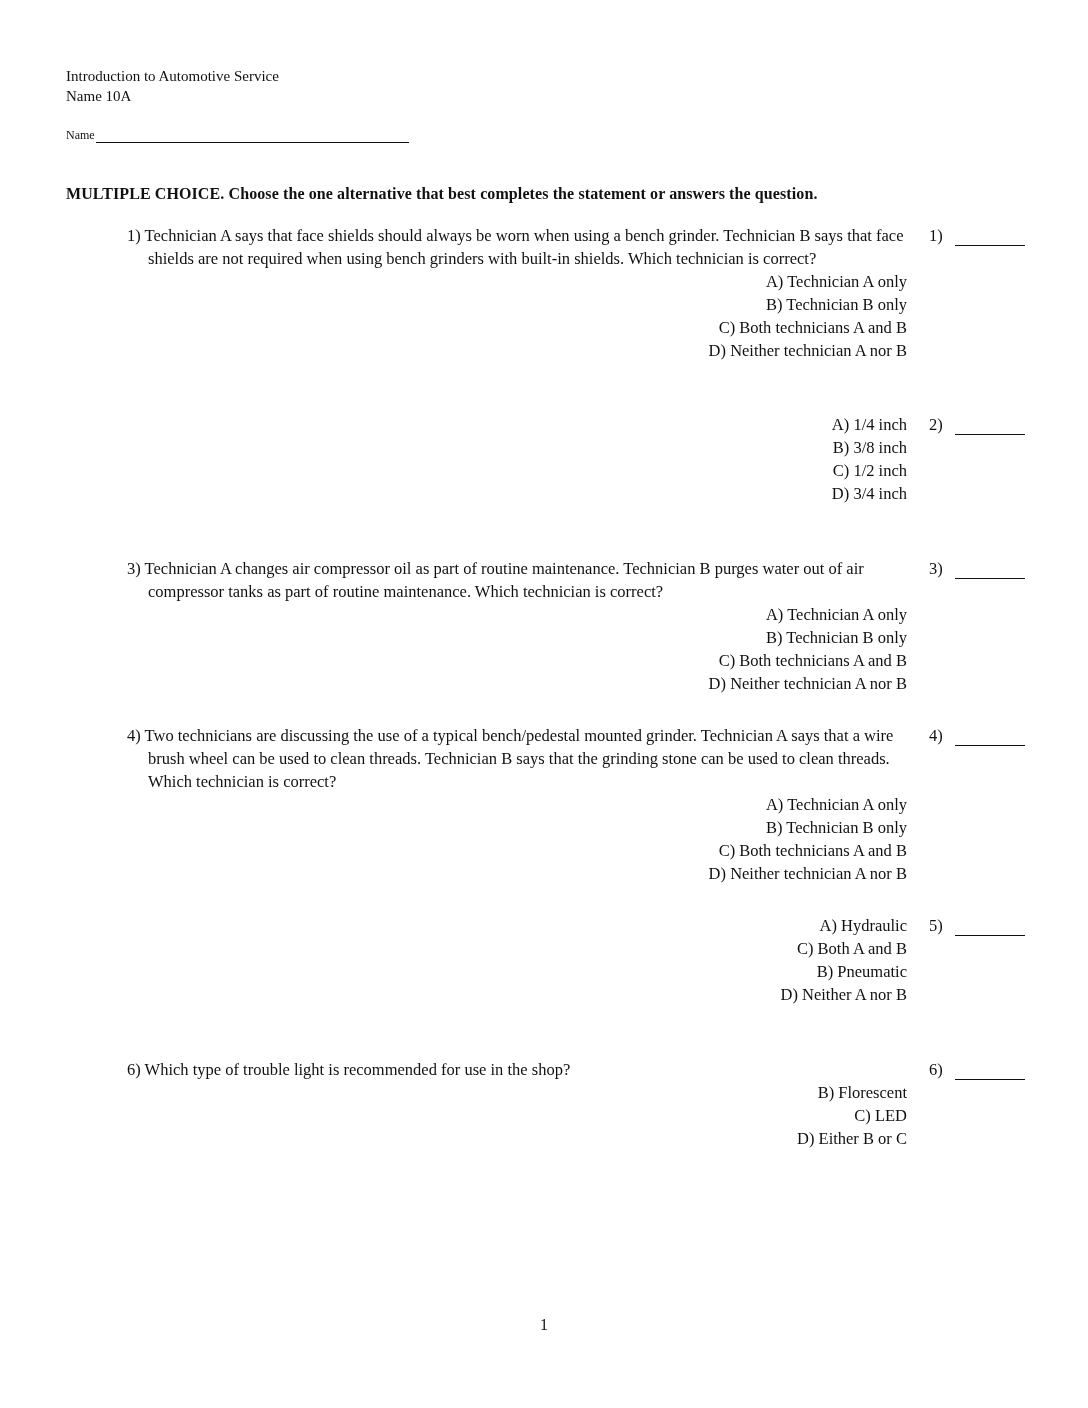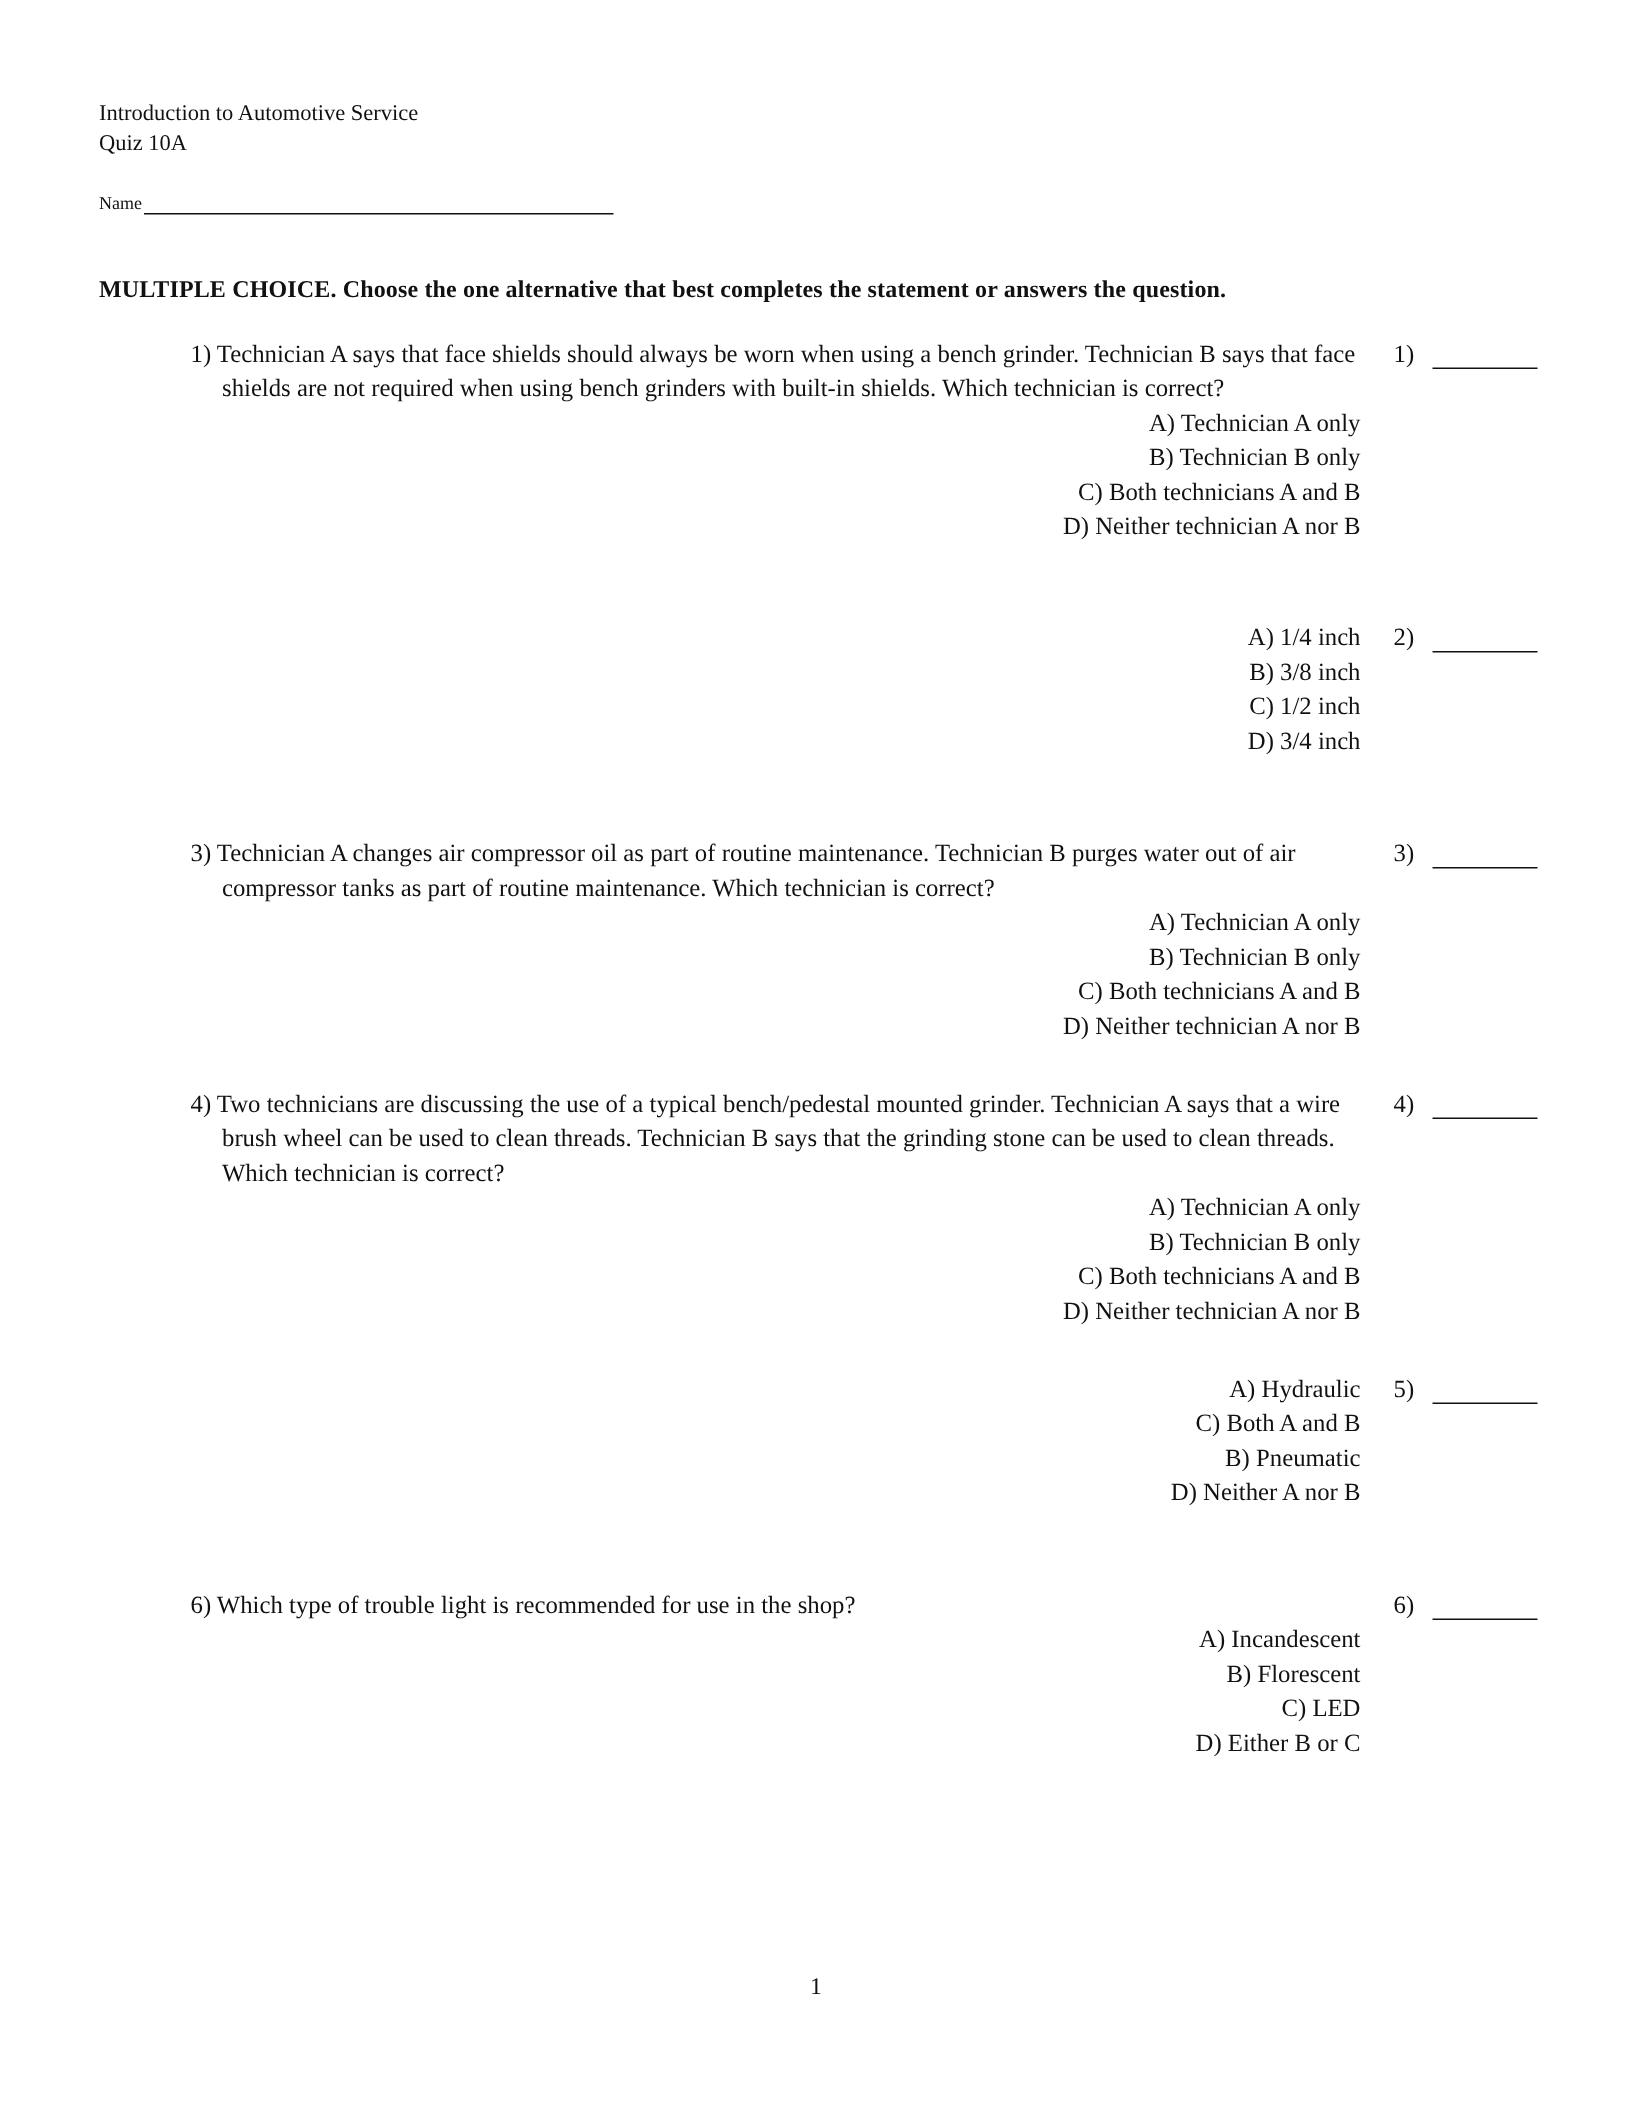--- a/index.html
+++ b/index.html
@@ -19,21 +19,21 @@
     .opt { height: 23px; white-space: nowrap; }
     .opt.indent { padding-left: 4px; }
     .ans { position: absolute; left: 929px; display: flex; align-items: flex-end; font-size: 16.5px; }
     .ans-line { display: inline-block; width: 70px; border-bottom: 1.5px solid #111; margin-left: 12px; height: 16px; }
     .page-num { position: absolute; left: 0; width: 1088px; top: 1316px; text-align: center; font-size: 16px; }
   </style>
 </head>
 <body>
 
 <div class="hdr hdr-course">Introduction to Automotive Service</div>
-<div class="hdr hdr-quiz">Quiz 10A</div>
+<div class="hdr hdr-quiz">Name 10A</div>
 <div class="name-row">
   <span>Name</span>
   <span class="name-line"></span>
 </div>
 
 <div class="instructions">MULTIPLE CHOICE.  Choose the one alternative that best completes the statement or answers the question.</div>
 
 <div class="q" style="top:224px;">
   <div class="q-stem">1) Technician A says that face shields should always be worn when using a bench grinder. Technician B says that face shields are not required when using bench grinders with built-in shields. Which technician is correct?</div>
   <div class="q-opts">
@@ -98,21 +98,20 @@
   </div>
 </div>
 <div class="ans" style="top:916px;">
   <span>5)</span>
   <span class="ans-line"></span>
 </div>
 
 <div class="q" style="top:1058px;">
   <div class="q-stem">6) Which type of trouble light is recommended for use in the shop?</div>
   <div class="q-opts">
-    <div class="opt">A) Incandescent</div>
     <div class="opt indent">B) Florescent</div>
     <div class="opt indent">C) LED</div>
     <div class="opt">D) Either B or C</div>
   </div>
 </div>
 <div class="ans" style="top:1060px;">
   <span>6)</span>
   <span class="ans-line"></span>
 </div>
 

